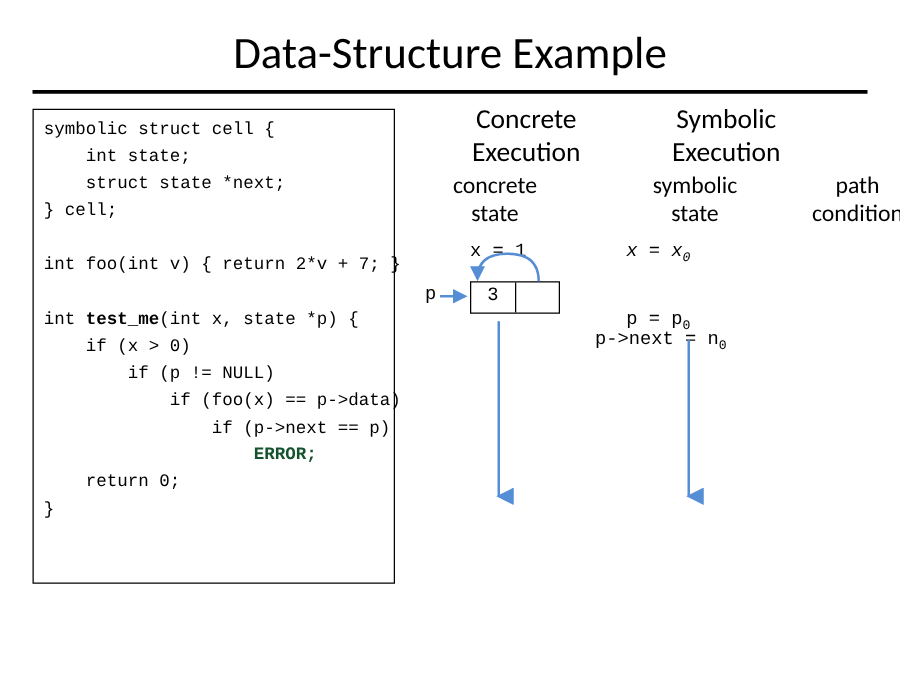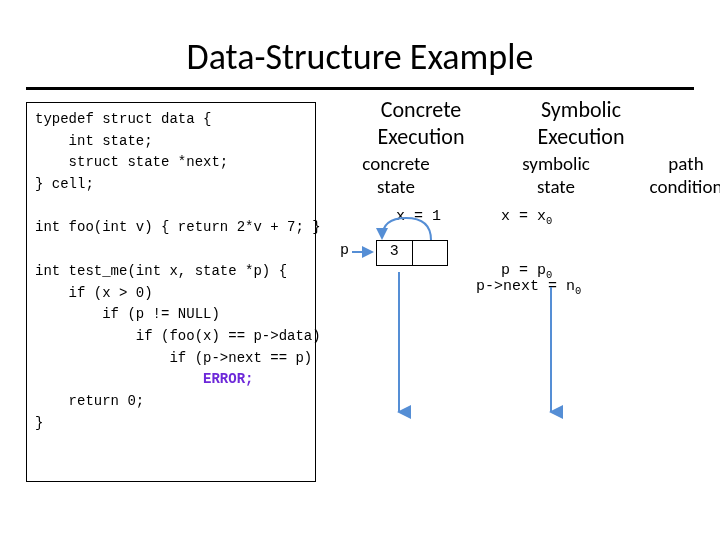--- a/index.html
+++ b/index.html
@@ -10,21 +10,21 @@
     background: #fff;
     font-family: "Calibri", "Segoe UI", Arial, sans-serif;
     color: #000;
     overflow: hidden;
   }
   .slide {
     width: 720px;
     height: 540px;
     position: relative;
     box-sizing: border-box;
-    padding: 31px 26px;
+    padding: 16px 26px;
   }
   .title {
     font-size: 36px;
     text-align: center;
     margin: 4px 0 8px 0;
     font-weight: 400;
   }
   .hr {
     border: none;
     border-top: 3px solid #000;
@@ -38,22 +38,22 @@
     border: 1px solid #000;
     padding: 6px 8px;
     font-family: "Courier New", monospace;
     font-size: 14px;
     line-height: 1.55;
     white-space: pre;
     width: 290px;
     box-sizing: border-box;
     color:#000;
   }
-  .code-box .err { color: #6d28d9; font-weight: bold; }
-  .code-box .fn { font-weight: normal; text-align: center; }
+  .code-box .err { color: #14532d; font-weight: bold; }
+  .code-box .fn { font-weight: bold; text-align: center; }
   .right {
     flex: 1;
     position: relative;
     height: 380px;
   }
   .col-head {
     position: absolute;
     font-size: 22px;
     text-align: center;
     width: 150px;
@@ -93,21 +93,21 @@
   sub { font-size: 0.7em; }
 </style>
 </head>
 <body>
 
 <div class="slide">
   <div class="title">Data-Structure Example</div>
   <hr class="hr">
   <div class="body">
 
-    <div class="code-box"><span>typedef struct data {</span>
+    <div class="code-box"><span>symbolic struct cell {</span>
 <span>    int state;</span>
 <span>    struct state *next;</span>
 <span>} cell;</span>
 
 <span>int foo(int v) { return 2*v + 7; }</span>
 
 <span>int </span><span class="fn">test_me</span><span>(int x, state *p) {</span>
 <span>    if (x &gt; 0)</span>
 <span>        if (p != NULL)</span>
 <span>            if (foo(x) == p-&gt;data)</span>
@@ -123,21 +123,21 @@
       <div class="col-head" style="left:180px; top:-6px; white-space:pre-line;">Symbolic
 Execution</div>
 
       <div class="sub-head" style="left:10px; top:50px; white-space:pre-line;">concrete
 state</div>
       <div class="sub-head" style="left:170px; top:50px; white-space:pre-line;">symbolic
 state</div>
       <div class="sub-head" style="left:300px; top:50px; white-space:pre-line;">path
 condition</div>
 
-      <div class="mono" style="left:50px; top:106px;margin-left:20px;">x = 1</div>
+      <div class="mono" style="left:50px; top:106px;">x = 1</div>
 
       <div class="mono" style="left:14px; top:140px;">p</div>
 
       <svg class="arrow" style="left:24px; top:132px;" width="26" height="24">
         <defs>
             <marker id="ah1" markerWidth="6" markerHeight="6" refX="5" refY="3" orient="auto">
               <path d="M0,0 L6,3 L0,6 Z" fill="#558ed5"></path>
             </marker>
           </defs>
         <line x1="2" y1="18" x2="22" y2="18" stroke="#558ed5" stroke-width="2" marker-end="url(#ah1)"></line>
@@ -150,21 +150,21 @@
 
       <svg class="arrow" style="left:50px; top:112px;" width="90" height="34">
         <defs>
             <marker id="ah2" markerWidth="6" markerHeight="6" refX="5" refY="3" orient="auto">
               <path d="M0,0 L6,3 L0,6 Z" fill="#558ed5"></path>
             </marker>
           </defs>
         <path d="M55 26 Q 55 4 30 4 Q 6 4 6 24" stroke="#558ed5" stroke-width="2" fill="none" marker-end="url(#ah2)"></path>
       </svg>
 
-      <div class="mono" style="left:175px; top:106px;"><span>x = x</span><sub>0</sub></div>
+      <div class="mono" style="left:175px; top:106px;font-style:italic;"><span>x = x</span><sub>0</sub></div>
       <div class="mono" style="left:175px; top:124px;margin-top:36px;"><span>p = p</span><sub>0</sub></div>
       <div class="mono" style="left:150px; top:176px;"><span>p-&gt;next = n</span><sub>0</sub></div>
 
       <svg class="arrow" style="left:66px; top:170px;" width="14" height="150">
         <defs>
             <marker id="ah3" markerWidth="7" markerHeight="7" refX="3.5" refY="6" orient="auto">
               <path d="M0,0 L7,0 L3.5,7 Z" fill="#558ed5"></path>
             </marker>
           </defs>
         <line x1="7" y1="0" x2="7" y2="140" stroke="#558ed5" stroke-width="2" marker-end="url(#ah3)"></line>

